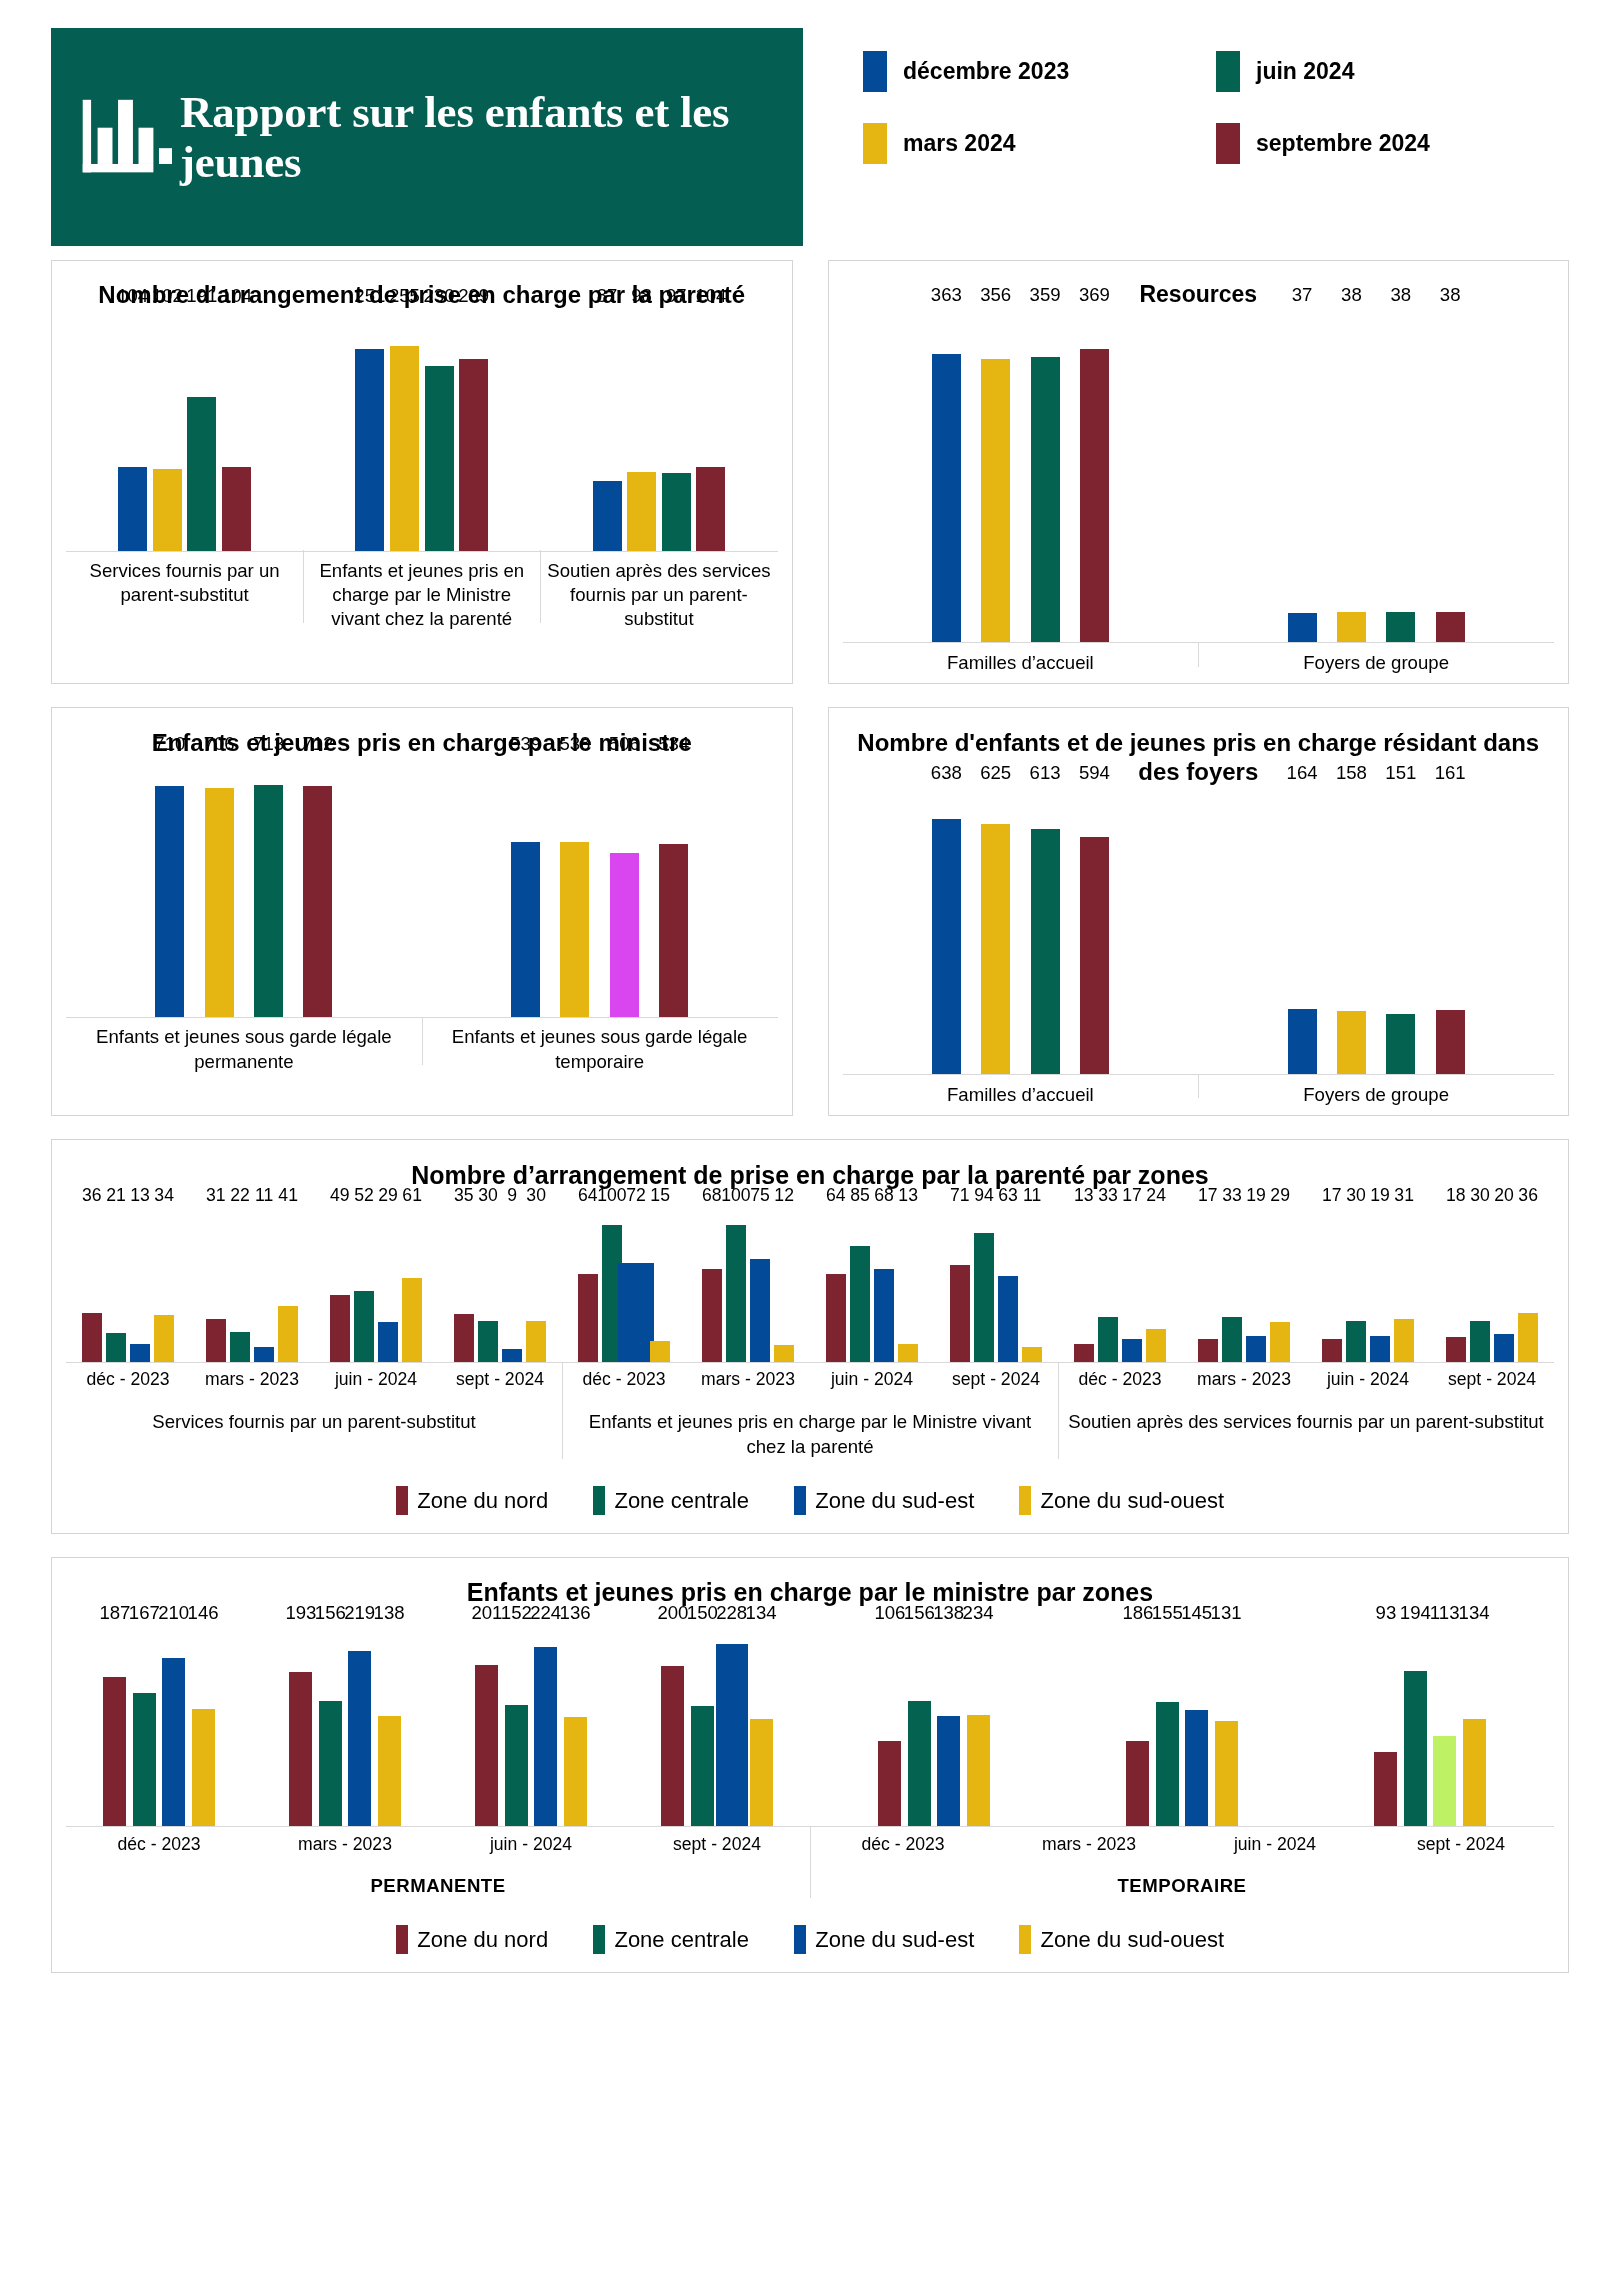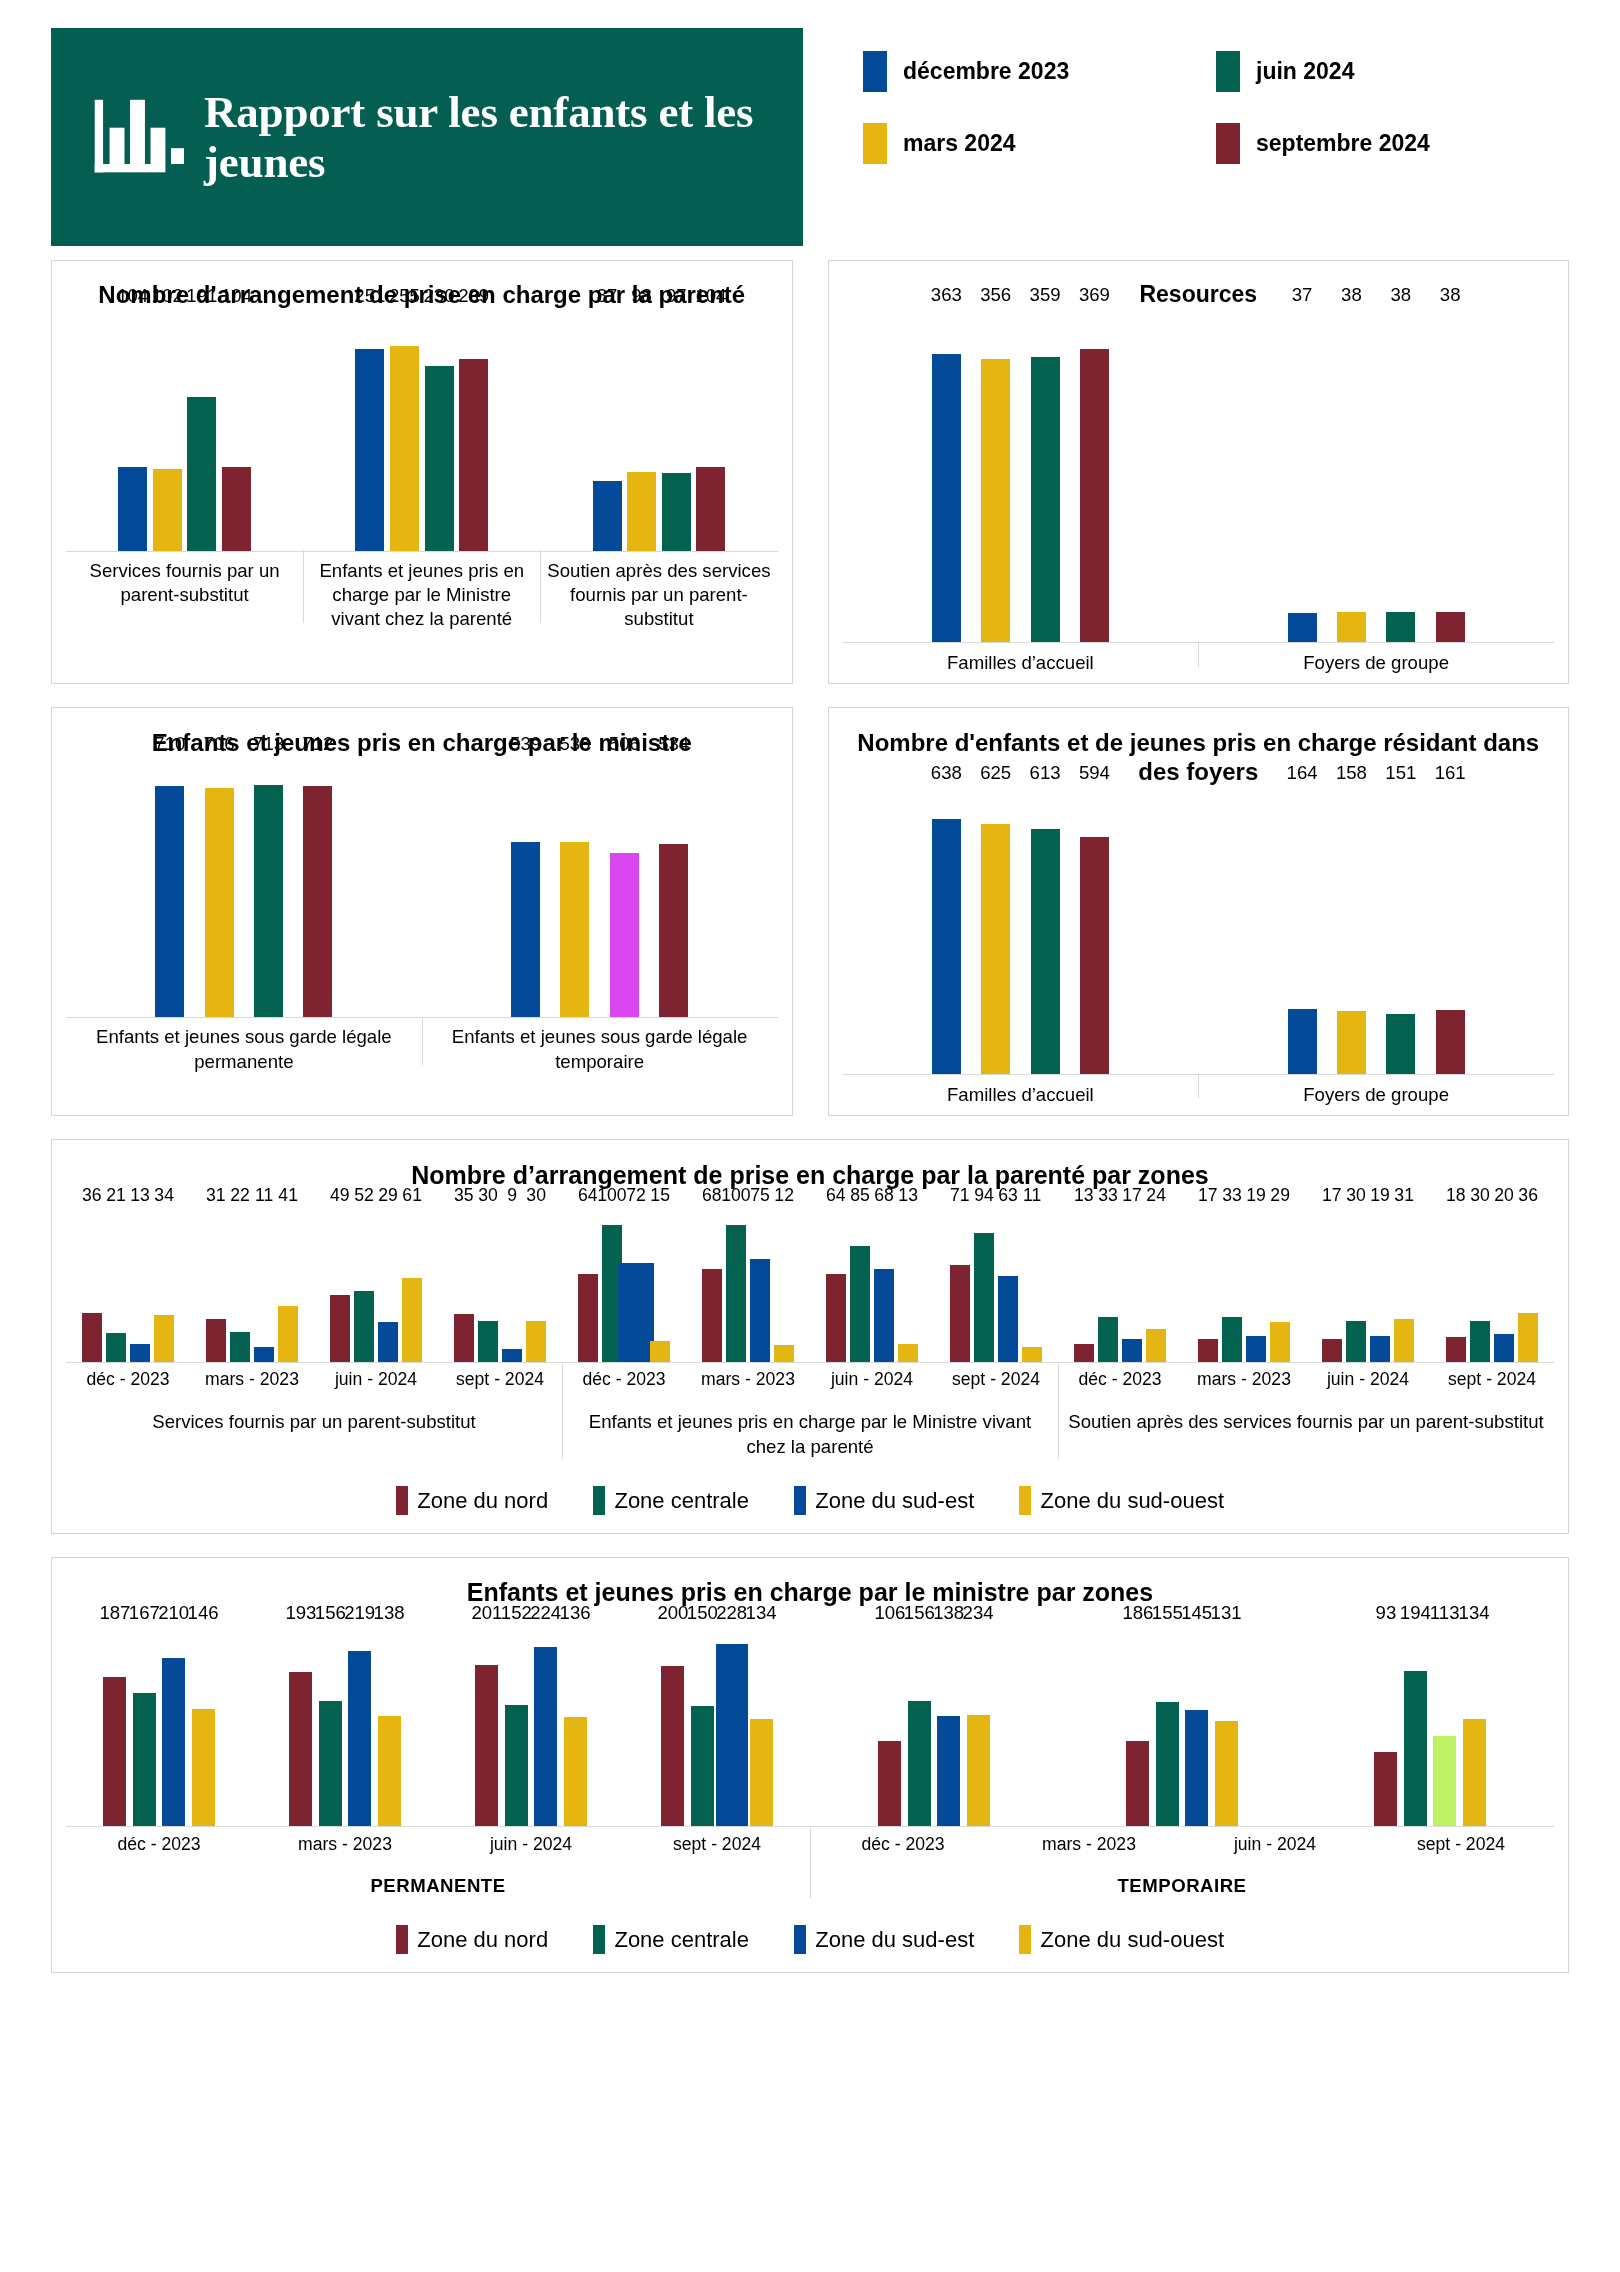--- a/index.html
+++ b/index.html
@@ -11,22 +11,22 @@
     color: #000;
     position: relative;
     overflow: hidden;
   }
 
   
   .header { display:flex; align-items:flex-start; padding: 28px 51px 0 51px; height: 260px; }
   .brand {
     background: #045E52;
     width: 761px; height: 218px;
-    display:flex; align-items:center; gap: 20px;
-    padding: 0 40px;
+    display:flex; align-items:center; gap: 8px;
+    padding: 0 28px;
   }
   .brand-logo { width: 93px; height: 100px; flex: 0 0 auto; }
   .brand-title {
     color:#fff;
     font-family: "Liberation Serif", serif;
     font-weight: 700;
     font-size: 45px;
     line-height: 1.12;
     letter-spacing: -0.2px;
   }

